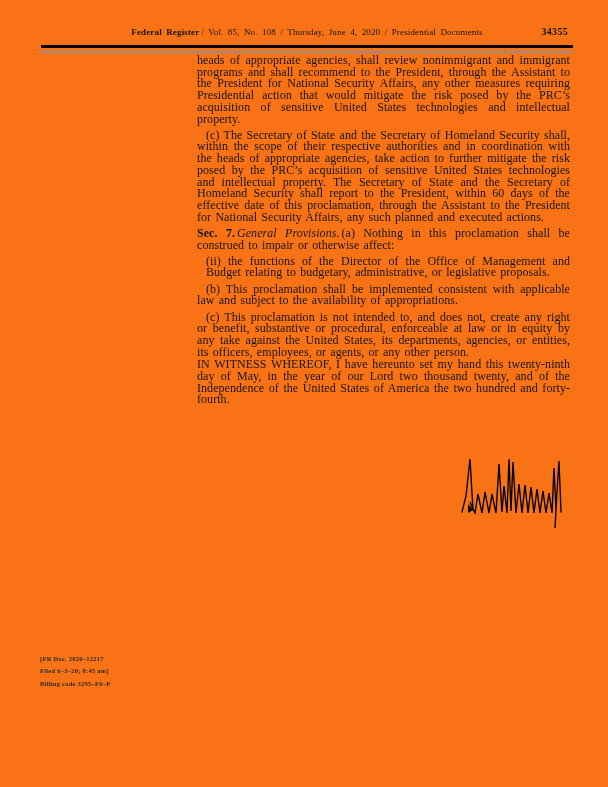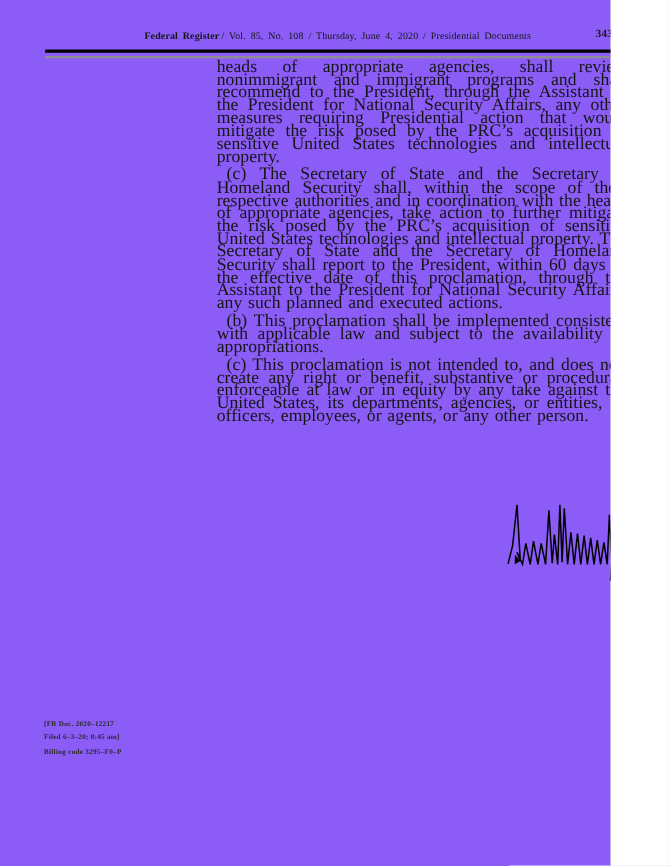--- a/index.html
+++ b/index.html
@@ -1,31 +1,31 @@
 <!DOCTYPE html>
 <html><head>
 <meta charset="utf-8">
 <style>
   html,body{margin:0;padding:0;background:#fff;}
   .page{
-    position:relative;width:555px;height:787px;background:#8b5cf6;overflow:hidden;
+    position:relative;width:608px;height:787px;background:#f97316;overflow:hidden;
     font-family:"Liberation Serif","DejaVu Serif",serif;color:#151515;
   }
   
   .hdr{position:absolute;left:41px;top:0;width:532px;height:60px;}
   .hdr-line{position:absolute;top:27px;left:0;width:100%;text-align:center;
     font-size:9px;line-height:11px;word-spacing:2px;letter-spacing:.15px;white-space:nowrap;}
   .hdr-journal{font-weight:bold;margin-right:2px;}
   .hdr-pagenum{position:absolute;top:26px;right:5px;font-size:10px;font-weight:bold;letter-spacing:.3px;}
   .rule-black{position:absolute;top:45px;left:0;width:100%;height:3px;background:#000;}
   .rule-gray{position:absolute;top:51px;left:0;width:100%;height:2px;background:#8f8f8f;}
   
   .body-col{
     position:absolute;left:197px;top:55px;width:373px;
-    font-size:16px;line-height:11.7px;text-align:justify;word-spacing:1.2px;letter-spacing:.05px;
+    font-size:12px;line-height:11.7px;text-align:justify;word-spacing:1.2px;letter-spacing:.05px;
   }
   .para{margin:4.5px 0 0;text-indent:9px;}
   .para:first-child{margin-top:0;}
   .para.flush{text-indent:0;}
   .para.sub{margin-left:9px;text-indent:0;width:364px;}
   .para.witness{margin-top:1px;text-indent:0;}
   .sec-label{font-weight:bold;margin-right:2px;}
   .sec-title{font-style:italic;margin-right:2px;}
   
   .signature{position:absolute;left:459px;top:452px;width:104px;height:78px;}
@@ -45,22 +45,27 @@
       <span class="hdr-journal">Federal Register</span><span class="hdr-issue">/ Vol. 85, No. 108 / Thursday, June 4, 2020 / Presidential Documents</span>
     </div>
     <span class="hdr-pagenum">34355</span>
     <div class="rule-black"></div>
     <div class="rule-gray"></div>
   </header>
 
   <main class="body-col">
     <p class="para flush">heads of appropriate agencies, shall review nonimmigrant and immigrant programs and shall recommend to the President, through the Assistant to the President for National Security Affairs, any other measures requiring Presidential action that would mitigate the risk posed by the PRC’s acquisition of sensitive United States technologies and intellectual property.</p>
     <p class="para">(c) The Secretary of State and the Secretary of Homeland Security shall, within the scope of their respective authorities and in coordination with the heads of appropriate agencies, take action to further mitigate the risk posed by the PRC’s acquisition of sensitive United States technologies and intellectual property. The Secretary of State and the Secretary of Homeland Security shall report to the President, within 60 days of the effective date of this proclamation, through the Assistant to the President for National Security Affairs, any such planned and executed actions.</p>
+    <p class="para flush">
+      <span class="sec-label">Sec. 7.</span><span class="sec-title">General Provisions.</span><span>(a) Nothing in this proclamation shall be construed to impair or otherwise affect:</span>
+    </p>
+    <p class="para sub">(ii) the functions of the Director of the Office of Management and Budget relating to budgetary, administrative, or legislative proposals.</p>
     <p class="para">(b) This proclamation shall be implemented consistent with applicable law and subject to the availability of appropriations.</p>
     <p class="para">(c) This proclamation is not intended to, and does not, create any right or benefit, substantive or procedural, enforceable at law or in equity by any take against the United States, its departments, agencies, or entities, its officers, employees, or agents, or any other person.</p>
+    <p class="para witness">IN WITNESS WHEREOF, I have hereunto set my hand this twenty-ninth day of May, in the year of our Lord two thousand twenty, and of the Independence of the United States of America the two hundred and forty-fourth.</p>
   </main>
 
   <svg class="signature" viewBox="0 0 104 78" xmlns="http://www.w3.org/2000/svg" aria-hidden="true">
     <path d="M3,60 L7,44 L11,7 L14,58 L11,50 L16,61
              L19,42 L23,61 L26,40 L30,61 L33,42 L37,61
              L40,12 L43,60 L45,34 L48,61
              L50,7 L52,59 L54,10 L57,61
              L60,32 L63,61 L66,33 L69,61 L72,35 L75,61
              L78,37 L81,61 L84,39 L87,61 L90,41 L93,61
              L95,16 L97,58 L96,76 L98,40 L100,9 L102,60"></path>

